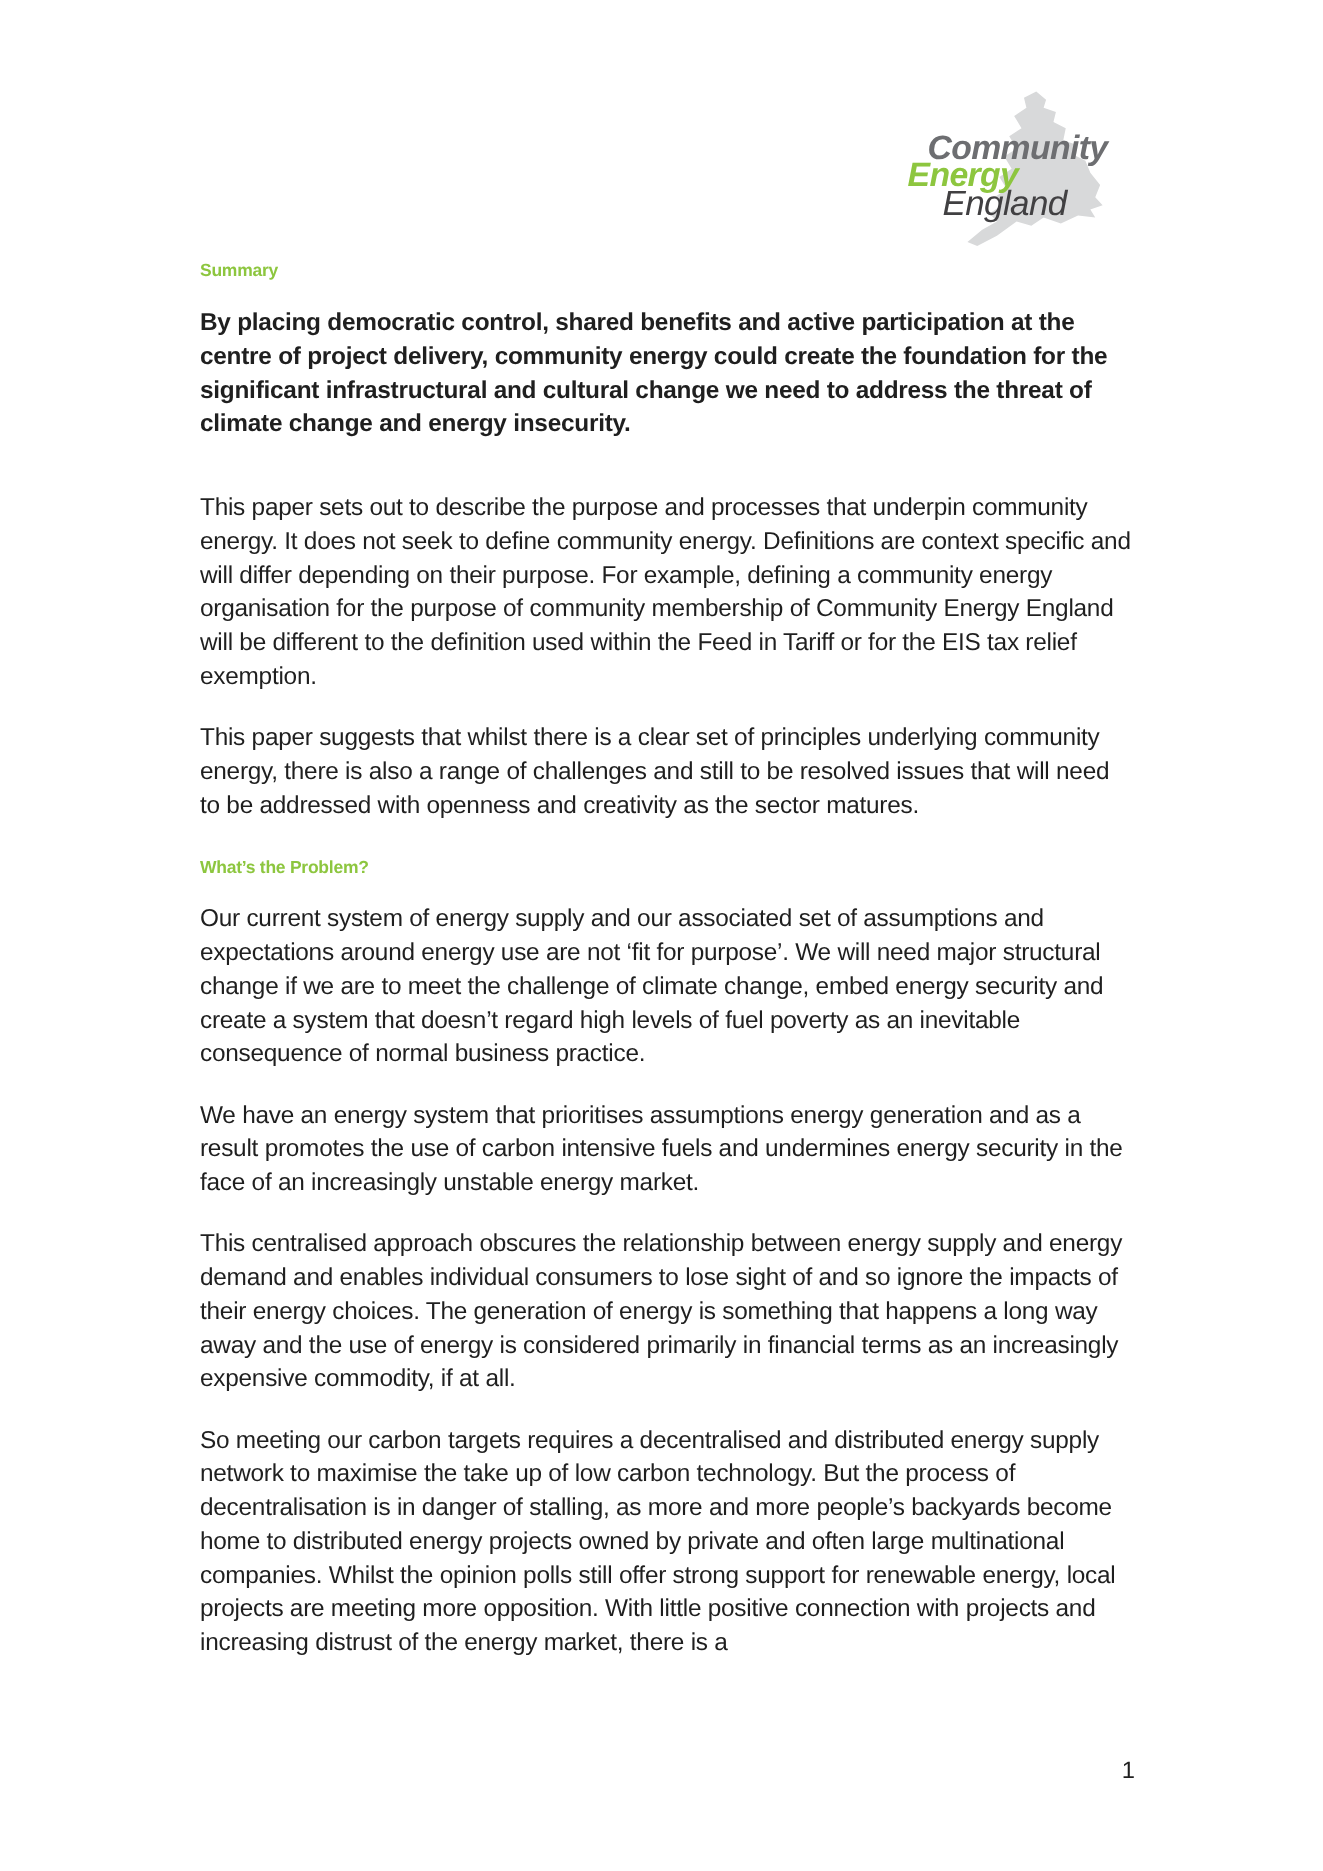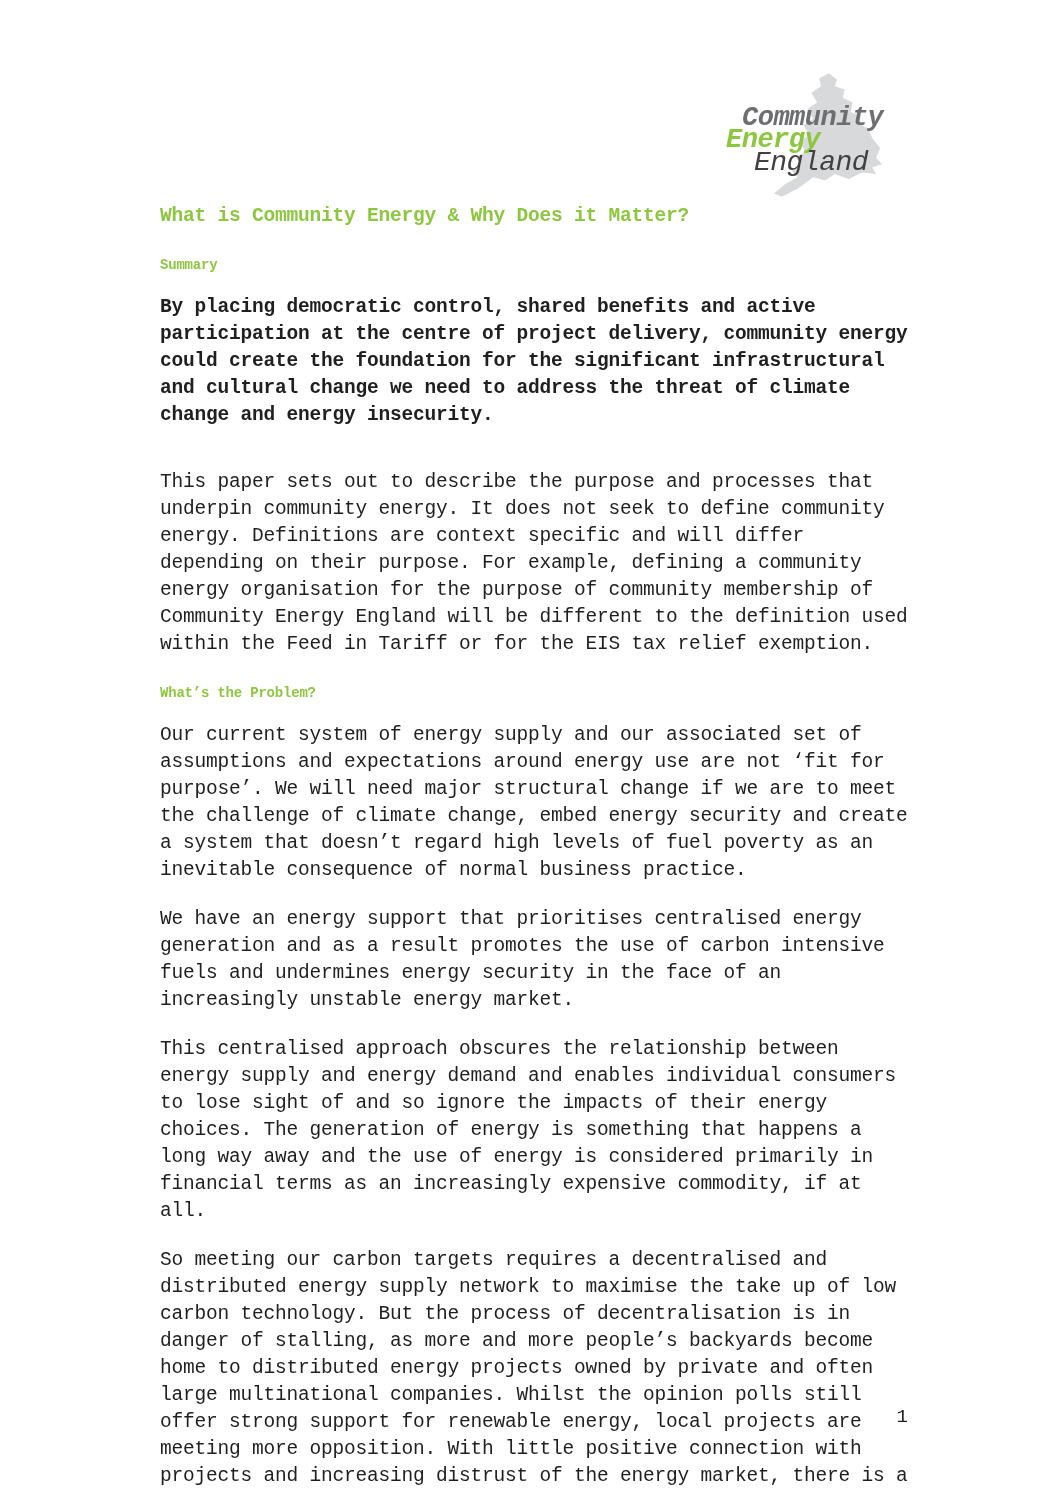--- a/index.html
+++ b/index.html
@@ -6,21 +6,21 @@
     margin: 0;
     padding: 0;
     background: #ffffff;
   }
   .page {
     position: relative;
     width: 1030px;
     height: 1497px;
     background: #ffffff;
     overflow: hidden;
-    font-family: Liberation Mono, monospace;
+    font-family: Liberation Sans, sans-serif;
   }
 
   
   .logo {
     position: absolute;
     left: 720px;
     top: 68px;
     width: 200px;
     height: 140px;
   }
@@ -120,34 +120,34 @@
   <div class="logo">
     <svg class="map" viewBox="0 0 60 80" preserveAspectRatio="none">
       <path fill="#d8d9da" d="M30 2 L34 6 L33 10 L38 12 L37 17 L42 20 L41 26 L46 28 L45 33 L50 36 L52 42 L56 48 L54 54 L57 58 L52 60 L54 64 L47 63 L40 67 L33 64 L28 68 L22 66 L14 73 L6 78 L2 76 L8 70 L14 66 L11 62 L16 58 L13 54 L18 50 L15 44 L20 40 L17 34 L22 30 L19 24 L24 20 L21 14 L26 10 L25 5 Z"></path>
     </svg>
     <span class="word community">Community</span>
     <span class="word energy">Energy</span>
     <span class="word england">England</span>
   </div>
 
   <div class="content">
-    <h1>What is Community Energy &amp; Why Does it Matter?</h1>
 
     <h2>Summary</h2>
 
     <p class="lead">By placing democratic control, shared benefits and active participation at the centre of project delivery, community energy could create the foundation for the significant infrastructural and cultural change we need to address the threat of climate change and energy insecurity.</p>
 
     <p>This paper sets out to describe the purpose and processes that underpin community energy. It does not seek to define community energy. Definitions are context specific and will differ depending on their purpose. For example, defining a community energy organisation for the purpose of community membership of Community Energy England will be different to the definition used within the Feed in Tariff or for the EIS tax relief exemption.</p>
 
+    <p>This paper suggests that whilst there is a clear set of principles underlying community energy, there is also a range of challenges and still to be resolved issues that will need to be addressed with openness and creativity as the sector matures.</p>
 
     <h2 class="problem">What’s the Problem?</h2>
 
     <p>Our current system of energy supply and our associated set of assumptions and expectations around energy use are not ‘fit for purpose’. We will need major structural change if we are to meet the challenge of climate change, embed energy security and create a system that doesn’t regard high levels of fuel poverty as an inevitable consequence of normal business practice.</p>
 
-    <p>We have an energy support that prioritises centralised energy generation and as a result promotes the use of carbon intensive fuels and undermines energy security in the face of an increasingly unstable energy market.</p>
+    <p>We have an energy system that prioritises assumptions energy generation and as a result promotes the use of carbon intensive fuels and undermines energy security in the face of an increasingly unstable energy market.</p>
 
     <p>This centralised approach obscures the relationship between energy supply and energy demand and enables individual consumers to lose sight of and so ignore the impacts of their energy choices. The generation of energy is something that happens a long way away and the use of energy is considered primarily in financial terms as an increasingly expensive commodity, if at all.</p>
 
     <p>So meeting our carbon targets requires a decentralised and distributed energy supply network to maximise the take up of low carbon technology. But the process of decentralisation is in danger of stalling, as more and more people’s backyards become home to distributed energy projects owned by private and often large multinational companies. Whilst the opinion polls still offer strong support for renewable energy, local projects are meeting more opposition. With little positive connection with projects and increasing distrust of the energy market, there is a</p>
   </div>
 
   <div class="page-number">1</div>
 
 </div>
 

